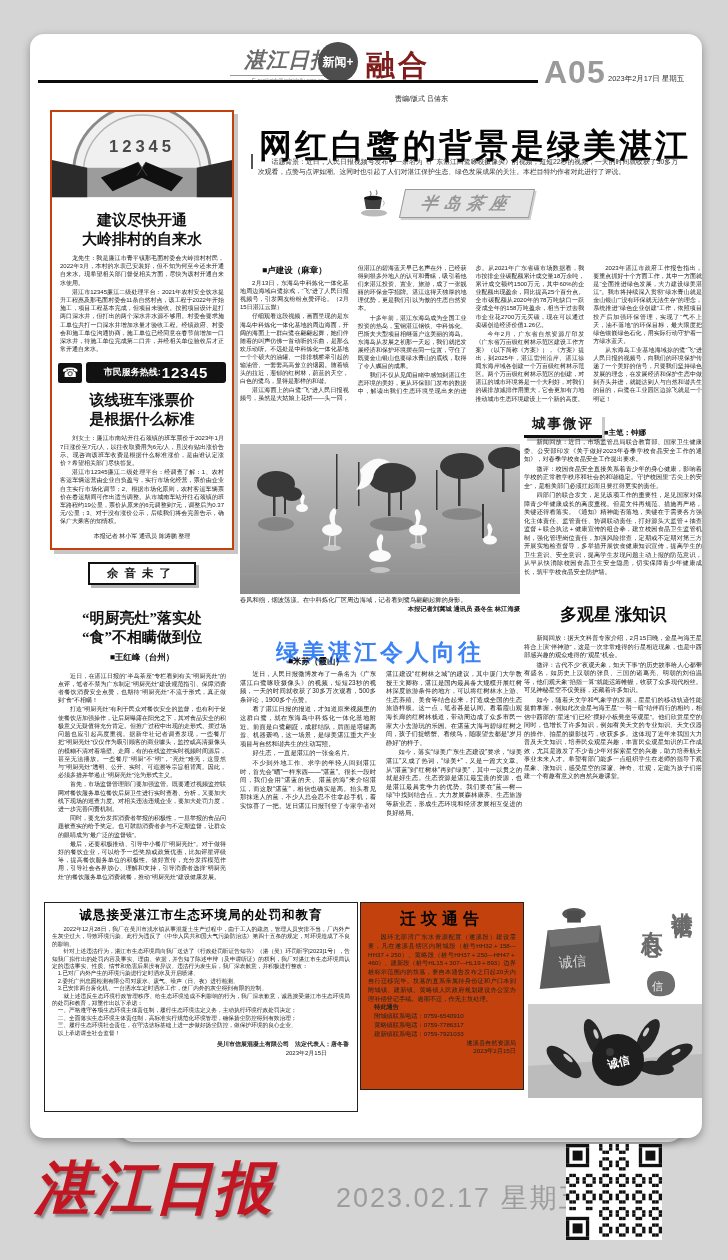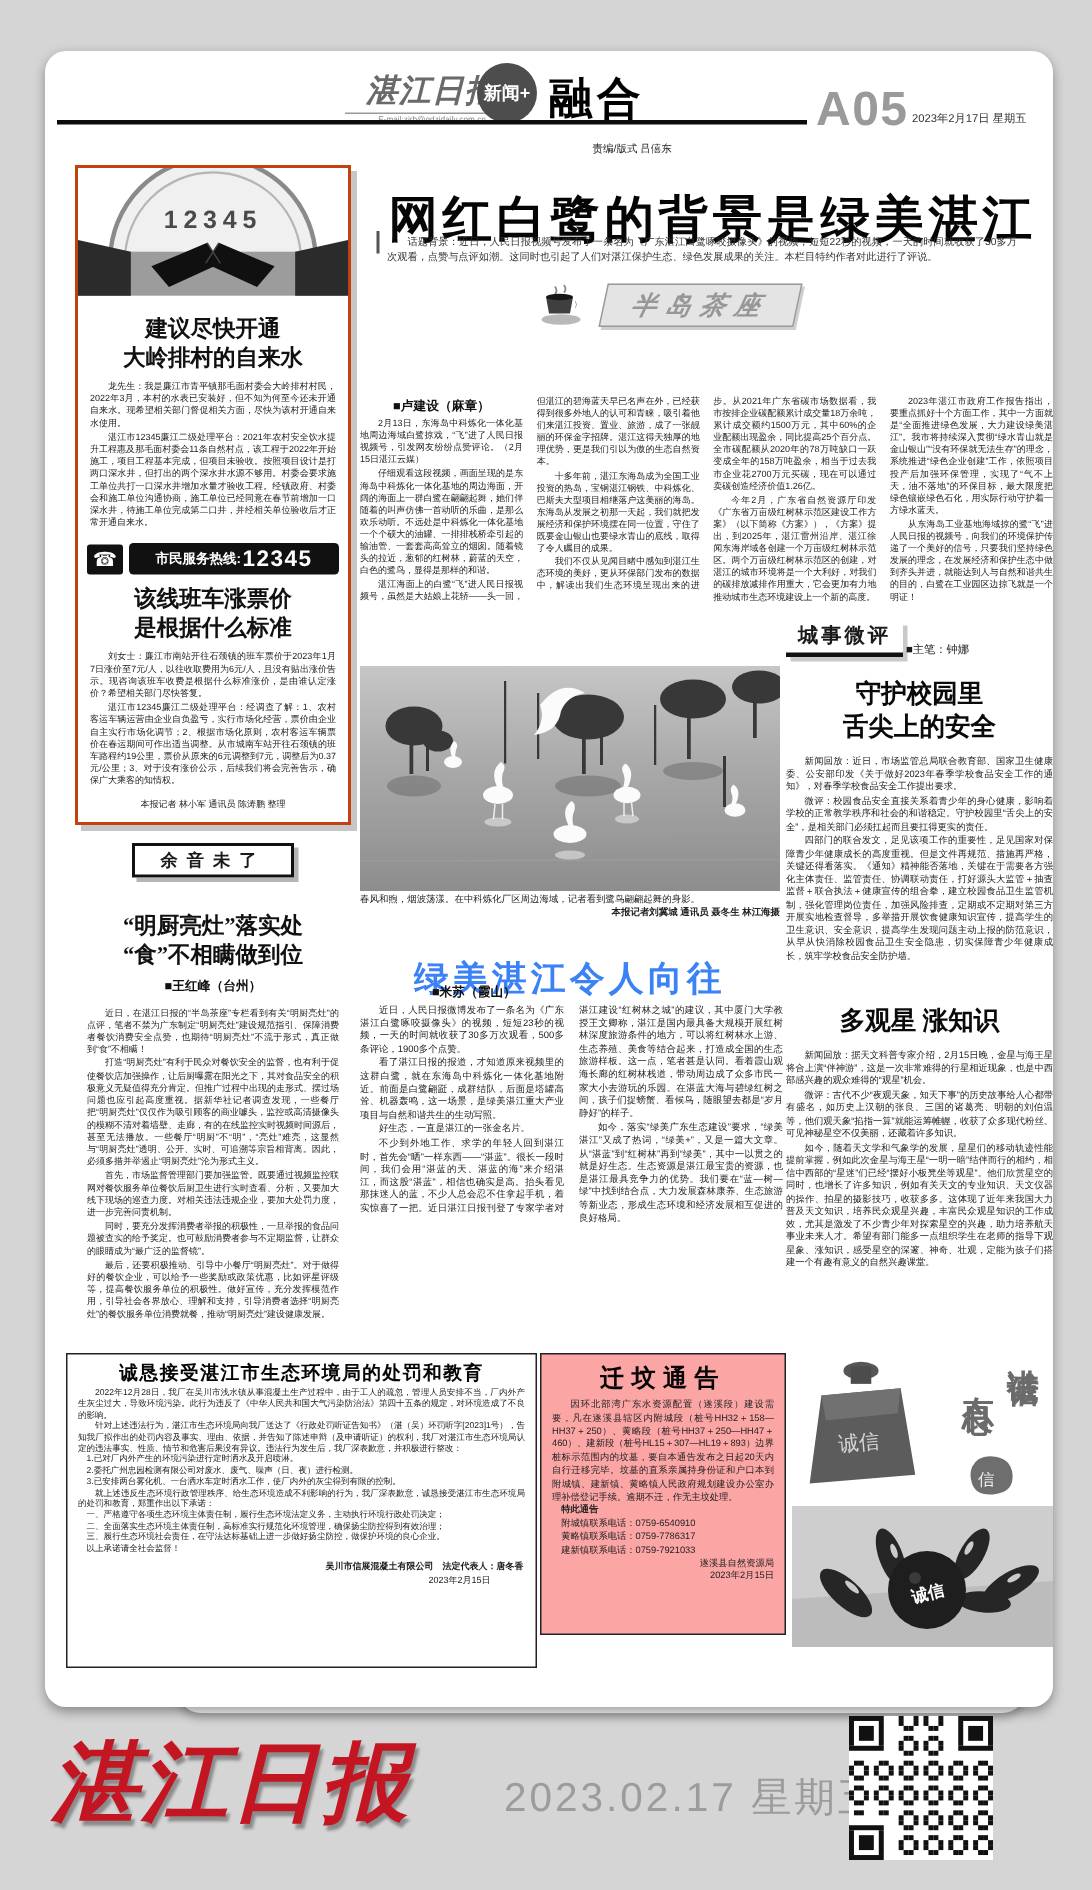--- a/index.html
+++ b/index.html
@@ -11,21 +11,21 @@
          border-radius:14px;box-shadow:0 3px 8px rgba(0,0,0,.35);z-index:2;overflow:hidden;}
   
   .mast-center{position:absolute;left:200px;top:12px;width:116px;text-align:center;}
   .mast-logo{font:italic bold 21px "Liberation Serif",serif;color:#6a6a6a;letter-spacing:1px;}
   .mast-email{font-size:5.5px;color:#888;border-top:1px solid #999;margin-top:1px;padding-top:1px;}
   .badge{position:absolute;left:288px;top:8px;width:40px;height:40px;border-radius:50%;
          background:#4d4d4d;color:#fff;font-size:12px;font-weight:bold;display:flex;
          align-items:center;justify-content:center;}
   .badge::after{content:"";position:absolute;right:-4px;bottom:6px;border:6px solid transparent;
          border-left-color:#4d4d4d;transform:rotate(18deg);}
-  .fusion{position:absolute;left:336px;top:12px;font-size:29px;font-weight:bold;color:#000000;letter-spacing:3px;}
+  .fusion{position:absolute;left:336px;top:12px;font-size:29px;font-weight:bold;color:#7f1d1d;letter-spacing:3px;}
   .rule{position:absolute;left:8px;top:46px;width:500px;height:3px;background:#0b0b0b;}
   .pageno{position:absolute;left:514px;top:20px;font-size:32px;font-weight:bold;color:#9a9a9a;letter-spacing:1px;}
   .pagedate{position:absolute;left:578px;top:40px;font-size:7.5px;color:#333;}
   .editorline{position:absolute;left:365px;top:60px;font-size:7px;color:#222;}
   
   .leftcol{position:absolute;left:20px;top:76px;width:184px;}
   .lbox{border:2px solid #c2410c;box-shadow:4px 4px 0 #c6c6c6;padding-bottom:5px;background:#fff;}
   .emblem{display:block;width:100%;height:92px;}
   .ltitle{font-family:"Liberation Serif","DejaVu Serif",serif;font-weight:bold;font-size:15px;
           line-height:19px;text-align:center;white-space:pre-line;margin:7px 2px 5px;color:#111;}
@@ -67,37 +67,37 @@
   .headline3{position:absolute;left:216px;top:588px;width:268px;text-align:center;
       font-family:"Liberation Serif",serif;font-size:23px;font-weight:bold;letter-spacing:3px;color:#3b82f6;}
   .authx{position:absolute;left:216px;top:622px;width:140px;text-align:center;}
   .cols2{position:absolute;left:210px;top:636px;width:282px;height:228px;column-count:2;
       column-gap:10px;font-size:6.3px;line-height:8.6px;text-align:justify;overflow:hidden;color:#222;}
   
   .city{position:absolute;left:494px;top:380px;width:178px;}
   .cityhead{display:flex;align-items:flex-end;gap:2px;}
   .citylabel{font-size:13.5px;font-weight:bold;letter-spacing:2px;border-bottom:3px solid #111;
       box-shadow:3px 3px 0 #c9c9c9;padding:1px 8px 2px;}
-  .chief{font-size:7.5px;font-weight:normal;}
+  .chief{font-size:7.5px;font-weight:bold;}
   .ctitle{font-family:"Liberation Serif",serif;font-weight:bold;font-size:17px;line-height:22px;
       text-align:center;white-space:pre-line;margin:14px 0 8px;color:#0a0a0a;}
   .cbody{font-size:6.2px;line-height:8.5px;text-align:justify;overflow:hidden;color:#222;}
   .cb1{height:152px;}
   .cb2{height:186px;}
   
   .stmt{position:absolute;left:14px;top:868px;width:312px;height:208px;border:1.5px solid #222;
       overflow:hidden;background:#fff;}
   .stmt h3{margin:4px 0 2px;text-align:center;font-size:12.5px;letter-spacing:1px;color:#050505;}
   .stmt .sb{padding:0 7px;font-size:5.7px;line-height:7.4px;text-align:justify;color:#222;}
   .stmt .sb p{margin:0;text-indent:2em;}
   .stmt .sb p.it{text-indent:1em;}
   .sign1{text-align:right;font-size:6px;font-weight:bold;padding-right:8px;margin-top:3px;}
   .sign2{text-align:right;font-size:6px;padding-right:30px;}
   .reloc{position:absolute;left:330px;top:868px;width:162px;height:186px;border:1.5px solid #222;
-      overflow:hidden;background:#fca5a5;}
+      overflow:hidden;background:#c2410c;}
   .reloc h3{margin:6px 0 3px;text-align:center;font-size:16px;letter-spacing:5px;color:#050505;}
   .reloc .rb{padding:0 7px;font-size:6.2px;line-height:8.8px;text-align:justify;color:#222;}
   .reloc .rb p{margin:0;text-indent:2em;}
   .notice{font-weight:bold;text-indent:1em !important;}
   .phline{text-indent:1em !important;}
   .rorg,.rdate{text-align:right;text-indent:0 !important;}
   .integrity{position:absolute;left:498px;top:860px;width:174px;height:210px;background:#fff;}
   .int-top{position:relative;height:106px;}
   .sealsvg{position:absolute;left:2px;top:6px;}
   .slogans{position:absolute;right:6px;top:2px;display:flex;gap:2px;}
@@ -280,22 +280,20 @@
     <p>好生态，一直是湛江的一张金名片。</p>
     <p>不少到外地工作、求学的年轻人回到湛江时，首先会“晒”一样东西——“湛蓝”。很长一段时间，我们会用“湛蓝的天、湛蓝的海”来介绍湛江，而这股“湛蓝”，相信也确实是高。抬头看见那抹迷人的蓝，不少人总会忍不住拿起手机，着实惊喜了一把。近日湛江日报刊登了专家学者对湛江建设“红树林之城”的建议，其中厦门大学教授王文卿称，湛江是国内最具备大规模开展红树林深度旅游条件的地方，可以将红树林水上游、生态养殖、美食等结合起来，打造成全国的生态旅游样板。这一点，笔者甚是认同。看着霞山观海长廊的红树林栈道，带动周边成了众多市民一家大小去游玩的乐园。在湛蓝大海与碧绿红树之间，孩子们捉螃蟹、看候鸟，随眼望去都是“岁月静好”的样子。</p>
     <p>如今，落实“绿美广东生态建设”要求，“绿美湛江”又成了热词，“绿美+”，又是一篇大文章。从“湛蓝”到“红树林”再到“绿美”，其中一以贯之的就是好生态。生态资源是湛江最宝贵的资源，也是湛江最具竞争力的优势。我们要在“蓝—树—绿”中找到结合点，大力发展森林康养、生态旅游等新业态，形成生态环境和经济发展相互促进的良好格局。</p>
   </div>
 
   <div class="city">
     <div class="cityhead">
       <span class="citylabel">城事微评</span>
       <span class="chief">■主笔：钟娜</span>
     </div>
-    <h2 class="ctitle">守护校园里
-舌尖上的安全</h2>
     <div class="cbody cb1">
       <p>新闻回放：近日，市场监管总局联合教育部、国家卫生健康委、公安部印发《关于做好2023年春季学校食品安全工作的通知》，对春季学校食品安全工作提出要求。</p>
       <p>微评：校园食品安全直接关系着青少年的身心健康，影响着学校的正常教学秩序和社会的和谐稳定。守护校园里“舌尖上的安全”，是相关部门必须扛起而且要扛得更实的责任。</p>
       <p>四部门的联合发文，足见该项工作的重要性，足见国家对保障青少年健康成长的高度重视。但是文件再规范、措施再严格，关键还得看落实。《通知》精神能否落地，关键在于需要各方强化主体责任、监管责任、协调联动责任，打好源头大监管＋抽查监督＋联合执法＋健康宣传的组合拳，建立校园食品卫生监管机制，强化管理岗位责任，加强风险排查，定期或不定期对第三方开展实地检查督导，多举措开展饮食健康知识宣传，提高学生的卫生意识、安全意识，提高学生发现问题主动上报的防范意识，从早从快消除校园食品卫生安全隐患，切实保障青少年健康成长，筑牢学校食品安全防护墙。</p>
     </div>
     <h2 class="ctitle">多观星 涨知识</h2>
     <div class="cbody cb2">
       <p>新闻回放：据天文科普专家介绍，2月15日晚，金星与海王星将合上演“伴神游”，这是一次非常难得的行星相近现象，也是中西部感兴趣的观众难得的“观星”机会。</p>
       <p>微评：古代不少“夜观天象，知天下事”的历史故事给人心都带有盛名，如历史上汉朝的张良、三国的诸葛亮、明朝的刘伯温等，他们观天象“掐指一算”就能运筹帷幄，收获了众多现代粉丝。可见神秘星空不仅美丽，还藏着许多知识。</p>
       <p>如今，随着天文学和气象学的发展，星星们的移动轨迹性能提前掌握，例如此次金星与海王星“一明一暗”结伴而行的相约，相信中西部的“星迷”们已经“摆好小板凳坐等观星”。他们欣赏星空的同时，也增长了许多知识，例如有关天文的专业知识、天文仪器的操作、拍星的摄影技巧，收获多多。这体现了近年来我国大力普及天文知识，培养民众观星兴趣，丰富民众观星知识的工作成效，尤其是激发了不少青少年对探索星空的兴趣，助力培养航天事业未来人才。希望有部门能多一点组织学生在老师的指导下观星象、涨知识，感受星空的深邃、神奇、壮观，定能为孩子们搭建一个有趣有意义的自然兴趣课堂。</p>

